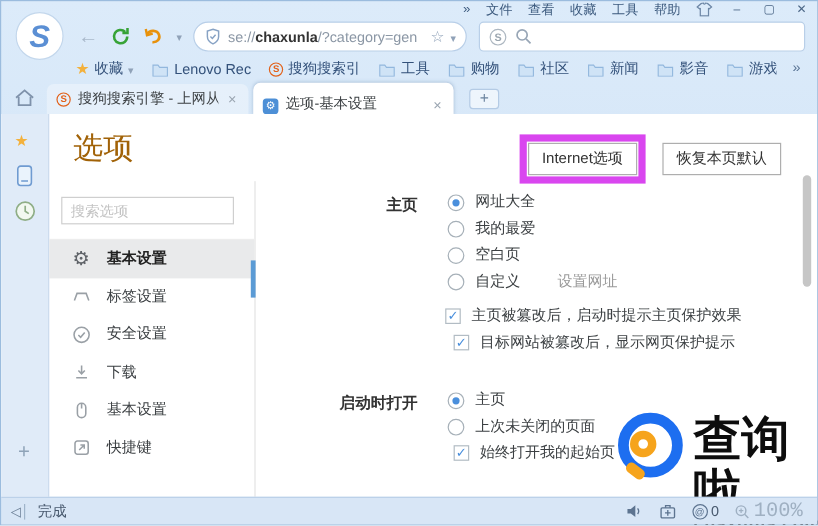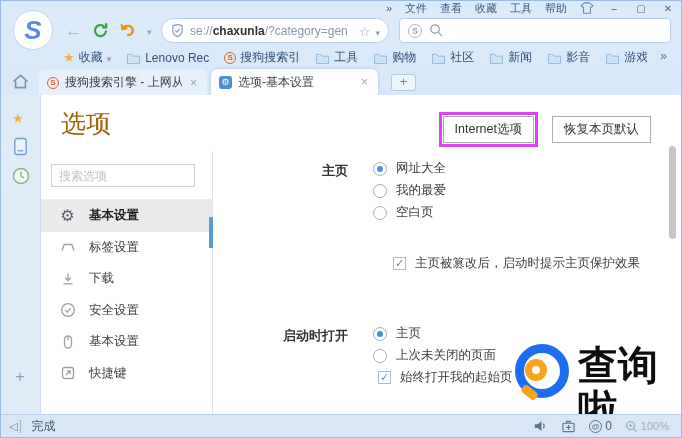--- a/index.html
+++ b/index.html
@@ -41,38 +41,38 @@
   .sogou-fav{width:12px;height:12px;border-radius:50%;border:1.5px solid #e2621b;color:#e2621b;
     font-size:8px;font-weight:bold;display:flex;align-items:center;justify-content:center;flex:none;}
 
   
   .tabbar{position:absolute;left:0;top:67px;width:100%;height:27px;}
   .home-btn{position:absolute;left:10px;top:4px;}
   .tab{position:absolute;top:2px;height:25px;display:flex;align-items:center;gap:6px;
     padding:0 8px;font-size:12px;color:#3c4043;border-radius:6px 6px 0 0;}
   .tab.inactive{left:38px;width:168px;background:rgba(255,255,255,.35);}
   .tab.active{left:210px;width:167px;height:26px;top:1px;background:#fff;
-    box-shadow:0 0 3px rgba(90,120,160,.35);}
+    box-shadow:0 0 3px rgba(90,120,160,.35);align-items:flex-end;}
   .tab-title{flex:1;white-space:nowrap;overflow:hidden;}
   .tab-close{color:#9aa5b1;font-size:12px;padding:0 2px;}
   .tab-fav{width:13px;height:13px;background:#4d8fd6;border-radius:3px;color:#fff;flex:none;
     display:flex;align-items:center;justify-content:center;}
   .tab-fav::after{content:"⚙";font-size:9px;}
   .newtab{position:absolute;left:390px;top:6px;width:25px;height:17px;background:rgba(255,255,255,.55);
     border:1px solid #b4cbe5;border-radius:3px;color:#6b839e;font-size:13px;line-height:14px;text-align:center;}
 
   
   .content{position:absolute;left:0;top:94px;width:100%;bottom:23px;background:#fff;}
   .leftstrip{position:absolute;left:0;top:0;width:40px;height:100%;background:#e0ebf8;
     border-right:1px solid #cddcee;}
   .strip-icon{position:absolute;left:11px;}
   .plus-icon{color:#8fa3b8;font-size:17px;}
   .page-title{position:absolute;left:60px;top:12px;font-size:25px;color:#a16207;}
   .header-btns{position:absolute;right:30px;top:17px;display:flex;align-items:center;gap:14px;}
-  .red-annot{border:3px solid #d946ef;padding:1px;}
+  .red-annot{border:6px solid #d946ef;padding:1px;}
   .btn{background:#fff;border:1px solid #aeaeae;font-size:12.5px;color:#333;padding:4px 11px;
     white-space:nowrap;}
 
   .settings-side{position:absolute;left:40px;top:56px;width:172px;bottom:0;border-right:1px solid #e3e3e3;}
   .side-search{margin:13px 0 0 10px;width:144px;height:23px;border:1px solid #cfcfcf;font-size:12px;
     padding:0 7px;outline:none;color:#555;}
   .side-search::placeholder{color:#c3c3c3;}
   .side-sep{margin-top:12px;border-top:1px solid #ededed;}
   .side-item{height:31.5px;display:flex;align-items:center;gap:13px;padding-left:18px;
     font-size:12.5px;color:#3c4043;}
@@ -109,21 +109,21 @@
 
   
   .statusbar{position:absolute;left:0;bottom:0;width:100%;height:23px;background:#d8e6f6;
     border-top:1px solid #bcd1e9;display:flex;align-items:center;font-size:12px;color:#48596e;}
   .sb-collapse{margin:0 10px 0 8px;color:#6b7f96;font-size:11px;border-right:1px solid #9fb4ca;padding-right:3px;}
   .sb-right{margin-left:auto;display:flex;align-items:center;gap:13px;padding-right:12px;}
   .at-icon{width:13px;height:13px;border:1px solid #5d7490;border-radius:50%;color:#5d7490;font-size:8px;
     display:flex;align-items:center;justify-content:center;}
   .at-icon::after{content:"@";}
   .sb-group{display:flex;align-items:center;gap:3px;}
-  .sb-dim{color:#9fb0c2;font-size:11px;}
+  .sb-dim{color:#9fb0c2;font-size:17px;font-family:Liberation Mono, monospace;}
   svg{display:block;}
 </style>
 </head>
 <body>
 
 <div id="window">
 
   <div class="menubar">
     <span class="menu-item">»</span>
     <span class="menu-item">文件</span>
@@ -294,34 +294,34 @@
         <span class="side-icon">
           <svg width="16" height="16" viewBox="0 0 16 16">
               <path d="M2 11.5 L4.2 5.5 H11.8 L14 11.5" fill="none" stroke="#9aa0a6" stroke-width="1.3"></path>
             </svg>
         </span>
         <span>标签设置</span>
       </div>
       <div class="side-item">
         <span class="side-icon">
           <svg width="16" height="16" viewBox="0 0 16 16">
+              <circle cx="8" cy="8" r="6.3" fill="none" stroke="#9aa0a6" stroke-width="1.3"></circle>
+              <path d="M5.3 8.2 l1.9 1.9 3.4-4" fill="none" stroke="#9aa0a6" stroke-width="1.3"></path>
+            </svg>
+        </span>
+        <span>安全设置</span>
+      </div>
+      <div class="side-item">
+        <span class="side-icon">
+          <svg width="16" height="16" viewBox="0 0 16 16">
               <path d="M8 2.5 V9 M5.3 6.8 L8 9.5 L10.7 6.8" fill="none" stroke="#9aa0a6" stroke-width="1.3"></path>
               <path d="M3.5 12.8 H12.5" stroke="#9aa0a6" stroke-width="1.3"></path>
             </svg>
         </span>
         <span>下载</span>
-      </div>
-      <div class="side-item">
-        <span class="side-icon">
-          <svg width="16" height="16" viewBox="0 0 16 16">
-              <circle cx="8" cy="8" r="6.3" fill="none" stroke="#9aa0a6" stroke-width="1.3"></circle>
-              <path d="M5.3 8.2 l1.9 1.9 3.4-4" fill="none" stroke="#9aa0a6" stroke-width="1.3"></path>
-            </svg>
-        </span>
-        <span>安全设置</span>
       </div>
       <div class="side-item">
         <span class="side-icon">
           <svg width="16" height="16" viewBox="0 0 16 16">
               <rect x="4.5" y="2" width="7" height="12" rx="3.5" fill="none" stroke="#9aa0a6" stroke-width="1.3"></rect>
               <line x1="8" y1="2.5" x2="8" y2="6.5" stroke="#9aa0a6" stroke-width="1.3"></line>
             </svg>
         </span>
         <span>基本设置</span>
       </div>
@@ -344,23 +344,32 @@
         <span>网址大全</span>
       </div>
       <div class="opt-row" style="top:31px">
         <span class="radio"></span>
         <span>我的最爱</span>
       </div>
       <div class="opt-row" style="top:53px">
         <span class="radio"></span>
         <span>空白页</span>
       </div>
-      <div class="opt-row" style="top:104px;left:180px">
+      <div class="opt-row" style="top:75px">
+        <span class="radio"></span>
+        <span>自定义</span>
+        <span class="gray-link">设置网址</span>
+      </div>
+      <div class="opt-row" style="top:104px;left:158px">
         <span class="cb"></span>
         <span>主页被篡改后，启动时提示主页保护效果</span>
+      </div>
+      <div class="opt-row" style="top:126px;left:165px">
+        <span class="cb"></span>
+        <span>目标网站被篡改后，显示网页保护提示</span>
       </div>
 
       <div class="sec-label" style="top:176px">启动时打开</div>
       <div class="opt-row" style="top:174px">
         <span class="radio on"></span>
         <span>主页</span>
       </div>
       <div class="opt-row" style="top:196px">
         <span class="radio"></span>
         <span>上次未关闭的页面</span>

